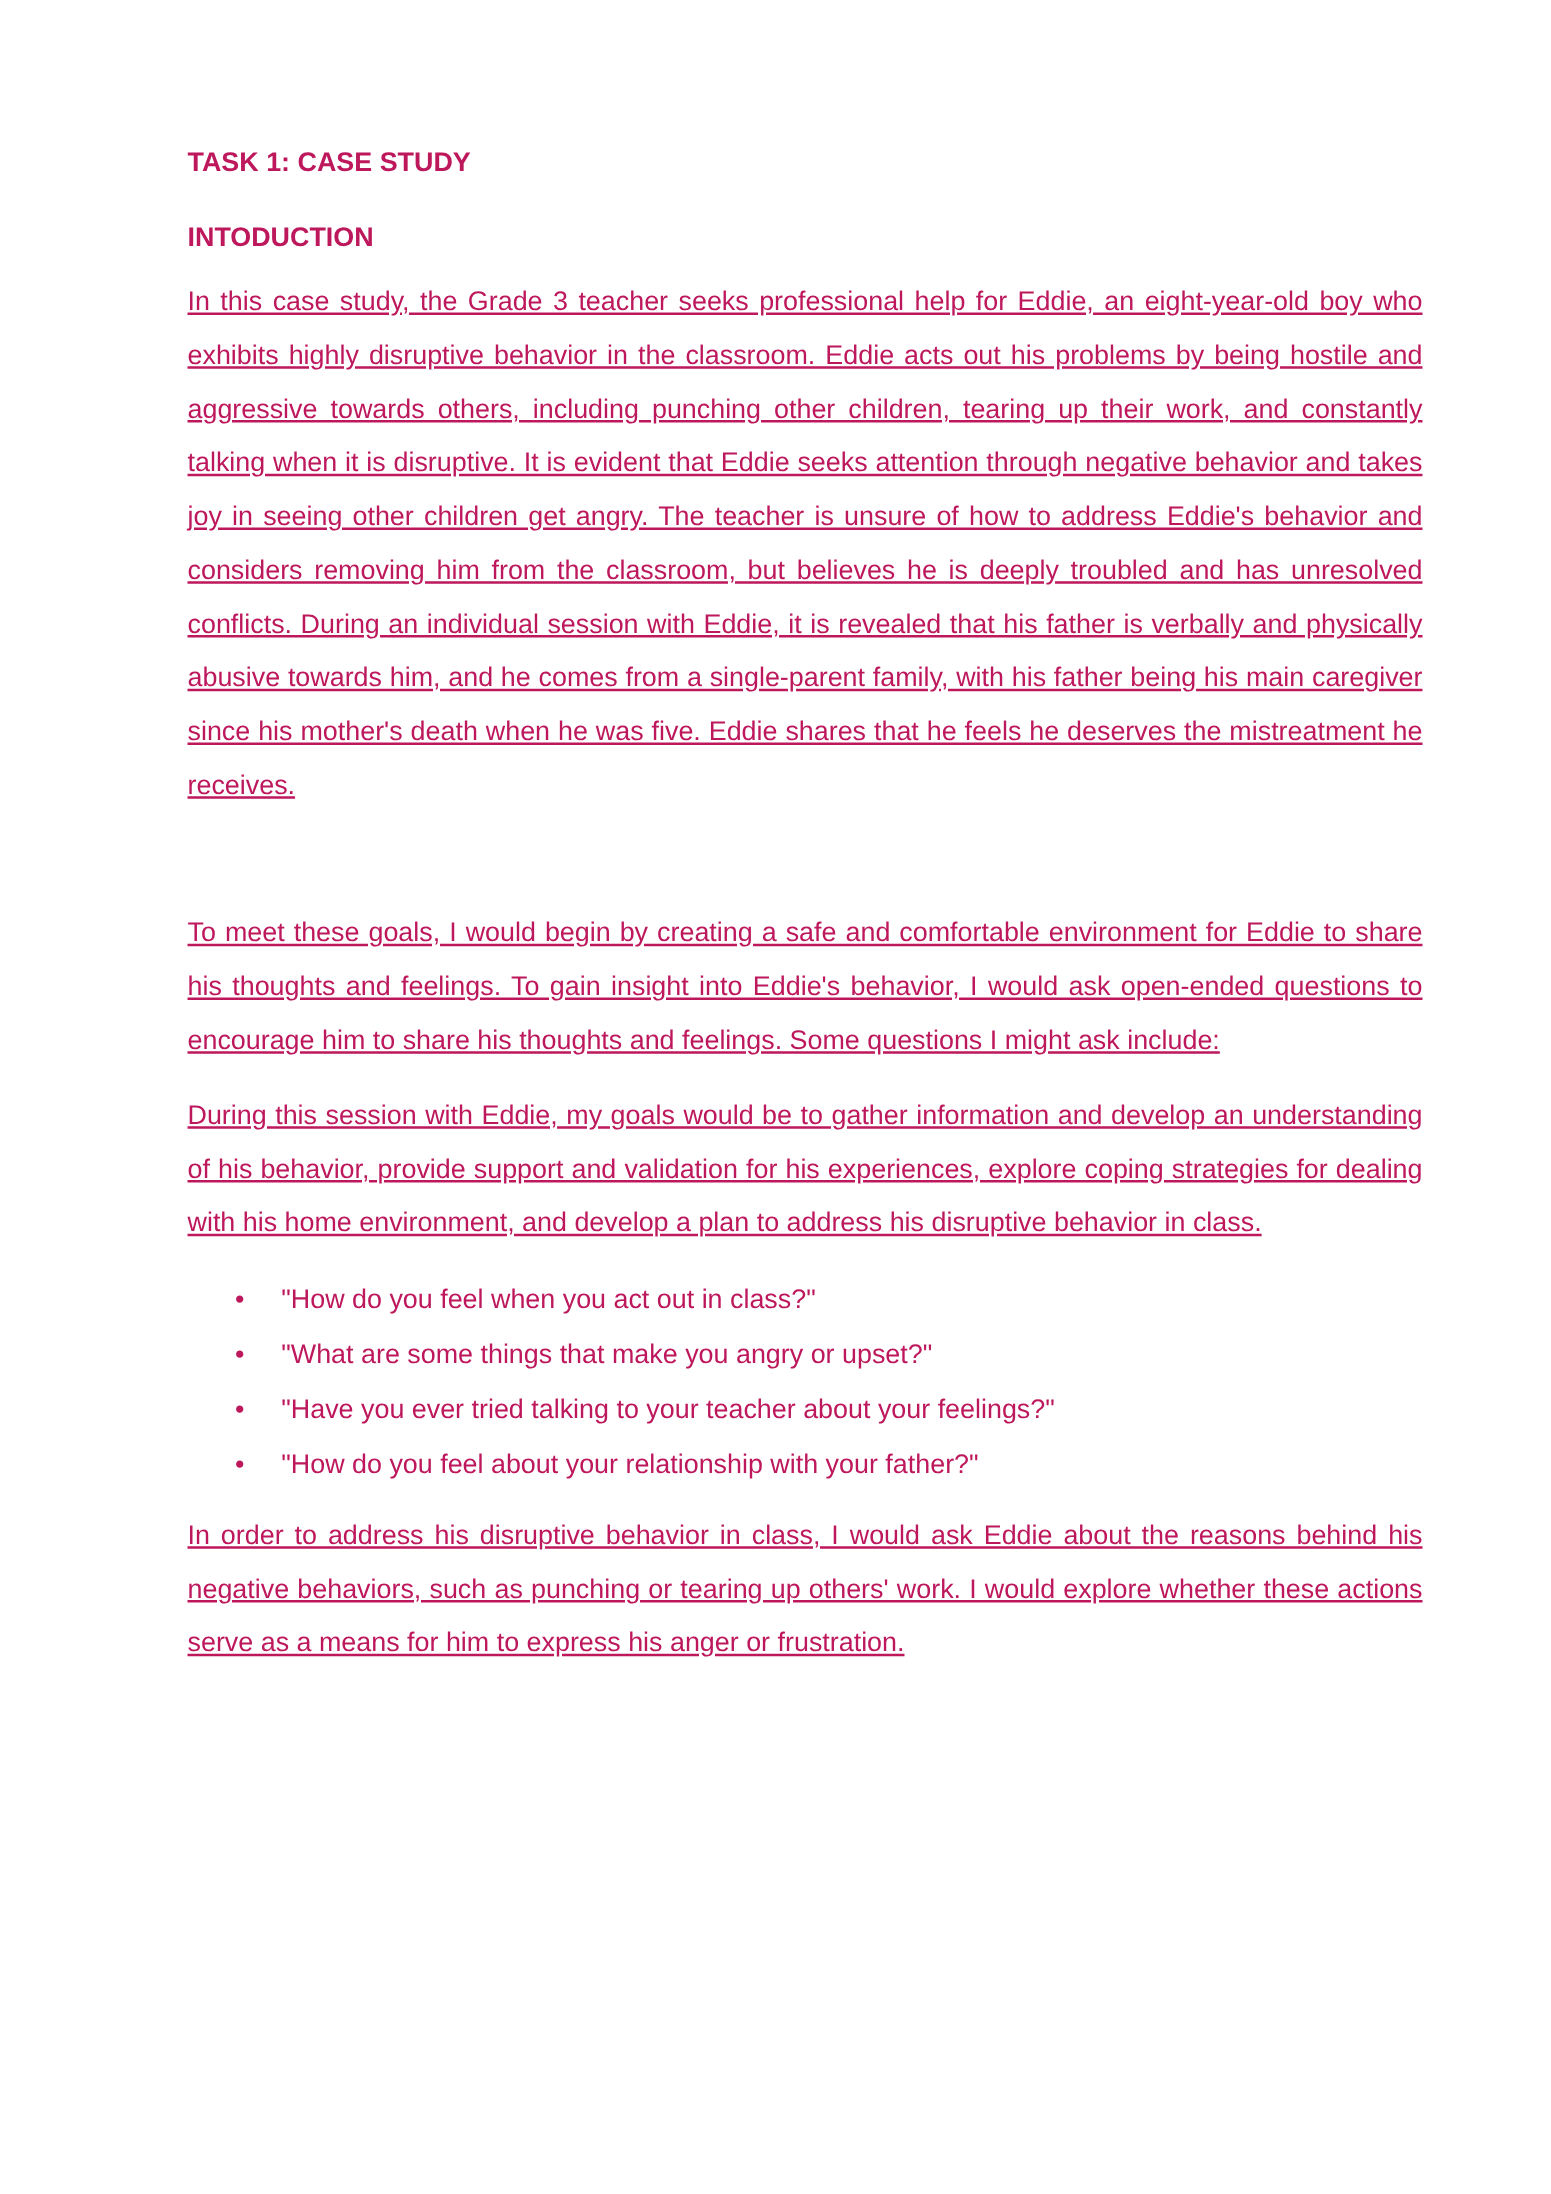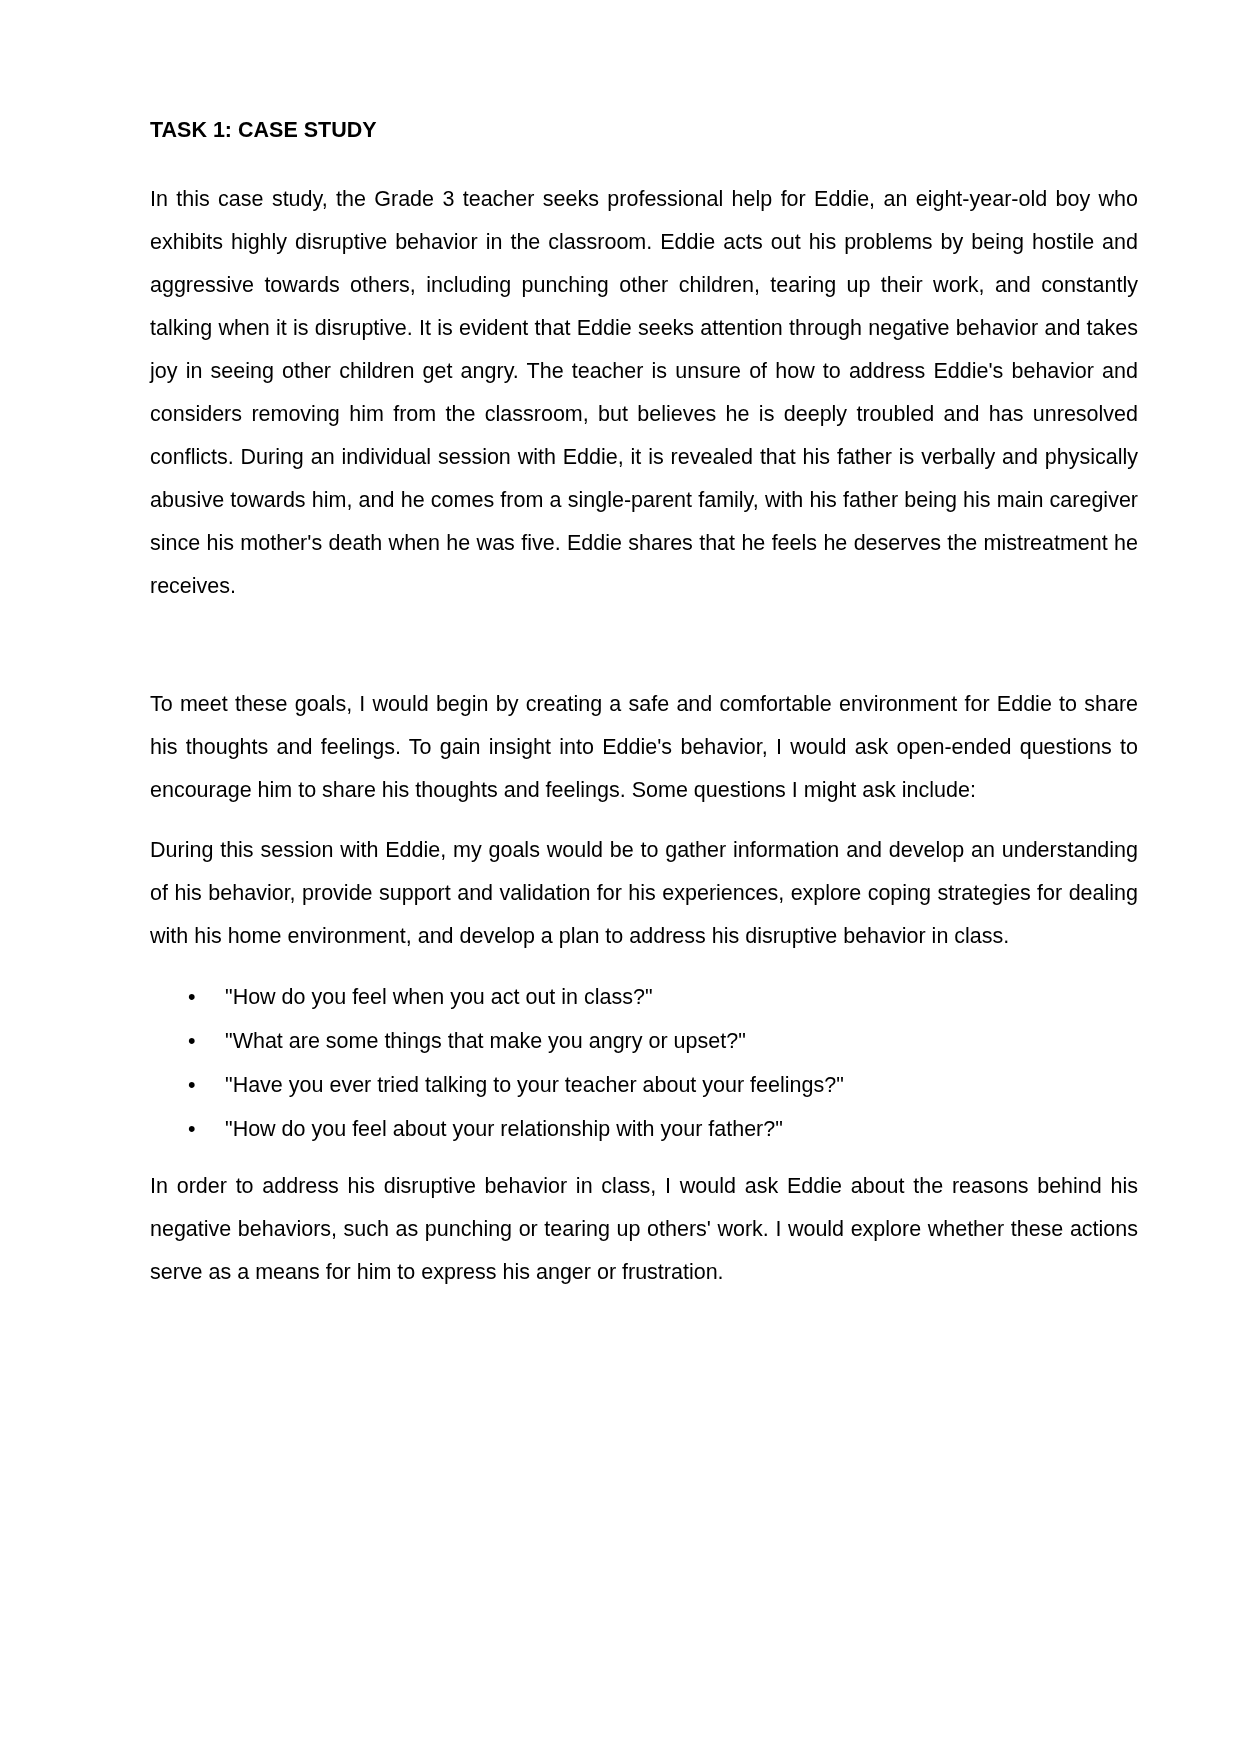--- a/index.html
+++ b/index.html
@@ -1,35 +1,36 @@
 <!DOCTYPE html>
 <html><head>
 <meta charset="utf-8">
 <style>
   html, body { margin: 0; padding: 0; background: #ffffff; }
   body { width: 1241px; height: 1755px; position: relative; overflow: hidden; }
   .page {
     position: absolute; left: 150px; top: 118px; width: 990px;
-    font-family: "Liberation Sans", sans-serif; color: #000000;
+    font-family: "Liberation Sans", sans-serif; color: #be185d;
     font-size: 21.5px; line-height: 43px;
   }
   h1, h2 { font-size: 21.5px; font-weight: bold; margin: 0; line-height: 24px; }
   h1 { margin-bottom: 36px; }
   h2 { margin-bottom: 18px; }
-  p { margin: 0 2px 17px 0; text-align: justify; }
+  p { margin: 0 2px 17px 0; text-align: justify; text-decoration: underline; }
   .gap { height: 58px; }
   ul { list-style: none; margin: 0 0 14px 0; padding: 0; }
   ul li { position: relative; padding-left: 75px; line-height: 44px; }
   ul li .bullet { position: absolute; left: 38px; top: 0; }
 </style>
 </head>
 <body>
 
 <div class="page">
   <h1>TASK 1: CASE STUDY</h1>
+  <h2>INTODUCTION</h2>
   <p>In this case study, the Grade 3 teacher seeks professional help for Eddie, an eight-year-old boy who exhibits highly disruptive behavior in the classroom. Eddie acts out his problems by being hostile and aggressive towards others, including punching other children, tearing up their work, and constantly talking when it is disruptive. It is evident that Eddie seeks attention through negative behavior and takes joy in seeing other children get angry. The teacher is unsure of how to address Eddie's behavior and considers removing him from the classroom, but believes he is deeply troubled and has unresolved conflicts. During an individual session with Eddie, it is revealed that his father is verbally and physically abusive towards him, and he comes from a single-parent family, with his father being his main caregiver since his mother's death when he was five. Eddie shares that he feels he deserves the mistreatment he receives.</p>
 
   <div class="gap"></div>
 
   <p>To meet these goals, I would begin by creating a safe and comfortable environment for Eddie to share his thoughts and feelings. To gain insight into Eddie's behavior, I would ask open-ended questions to encourage him to share his thoughts and feelings. Some questions I might ask include:</p>
   <p>During this session with Eddie, my goals would be to gather information and develop an understanding of his behavior, provide support and validation for his experiences, explore coping strategies for dealing with his home environment, and develop a plan to address his disruptive behavior in class.</p>
 
   <ul>
     <li>
       <span class="bullet">•</span>

